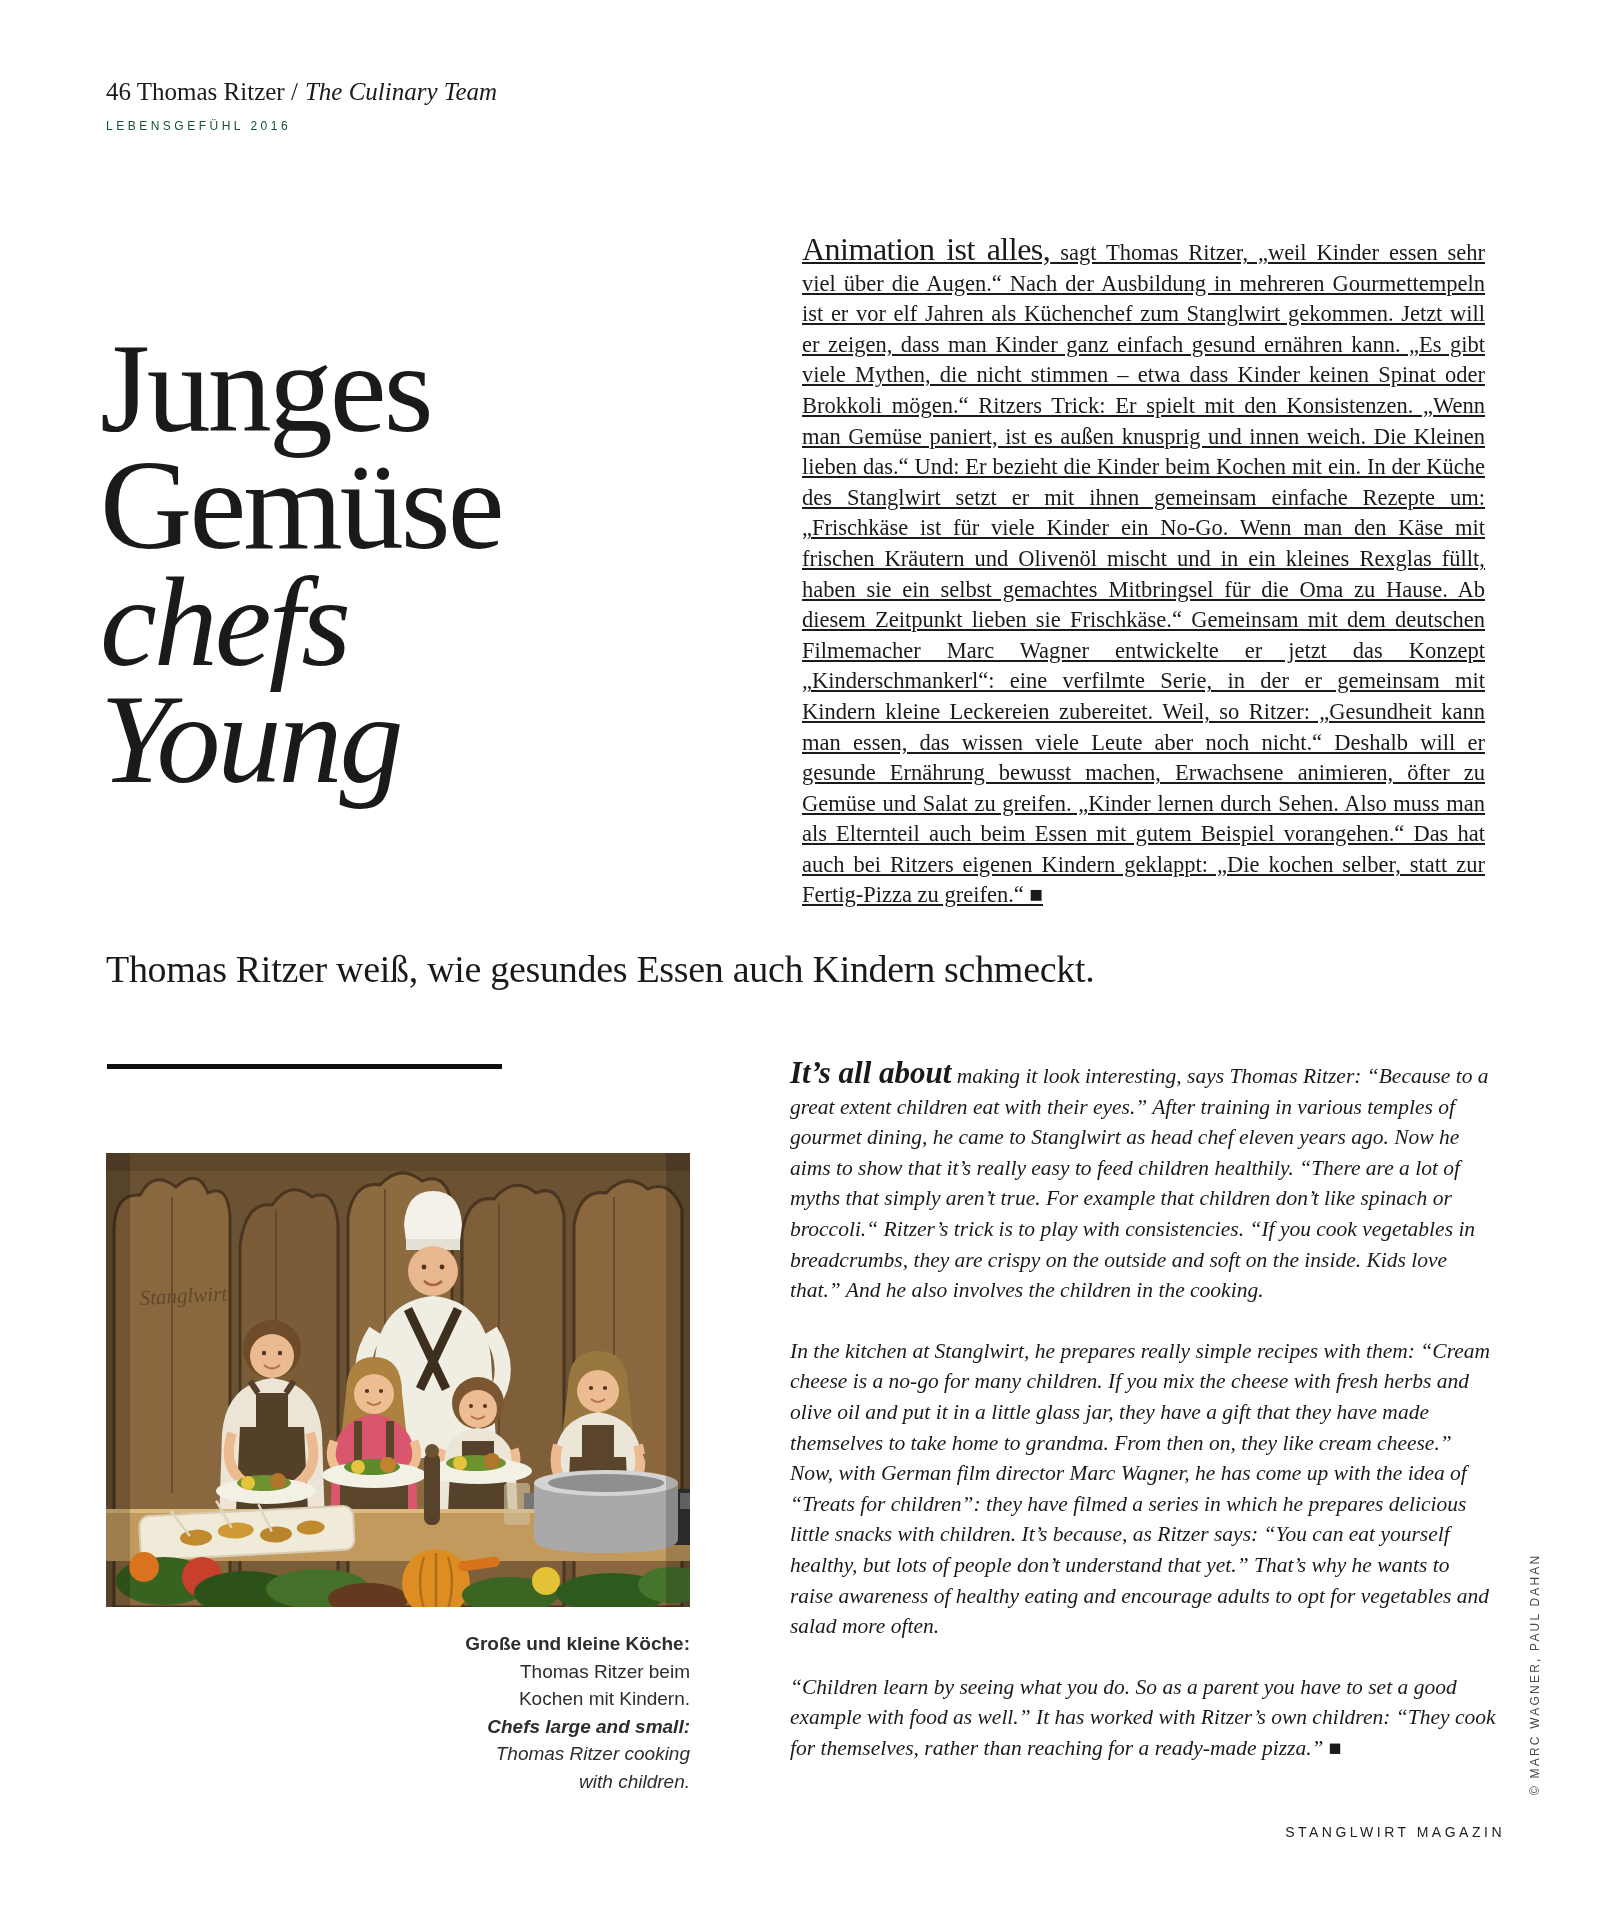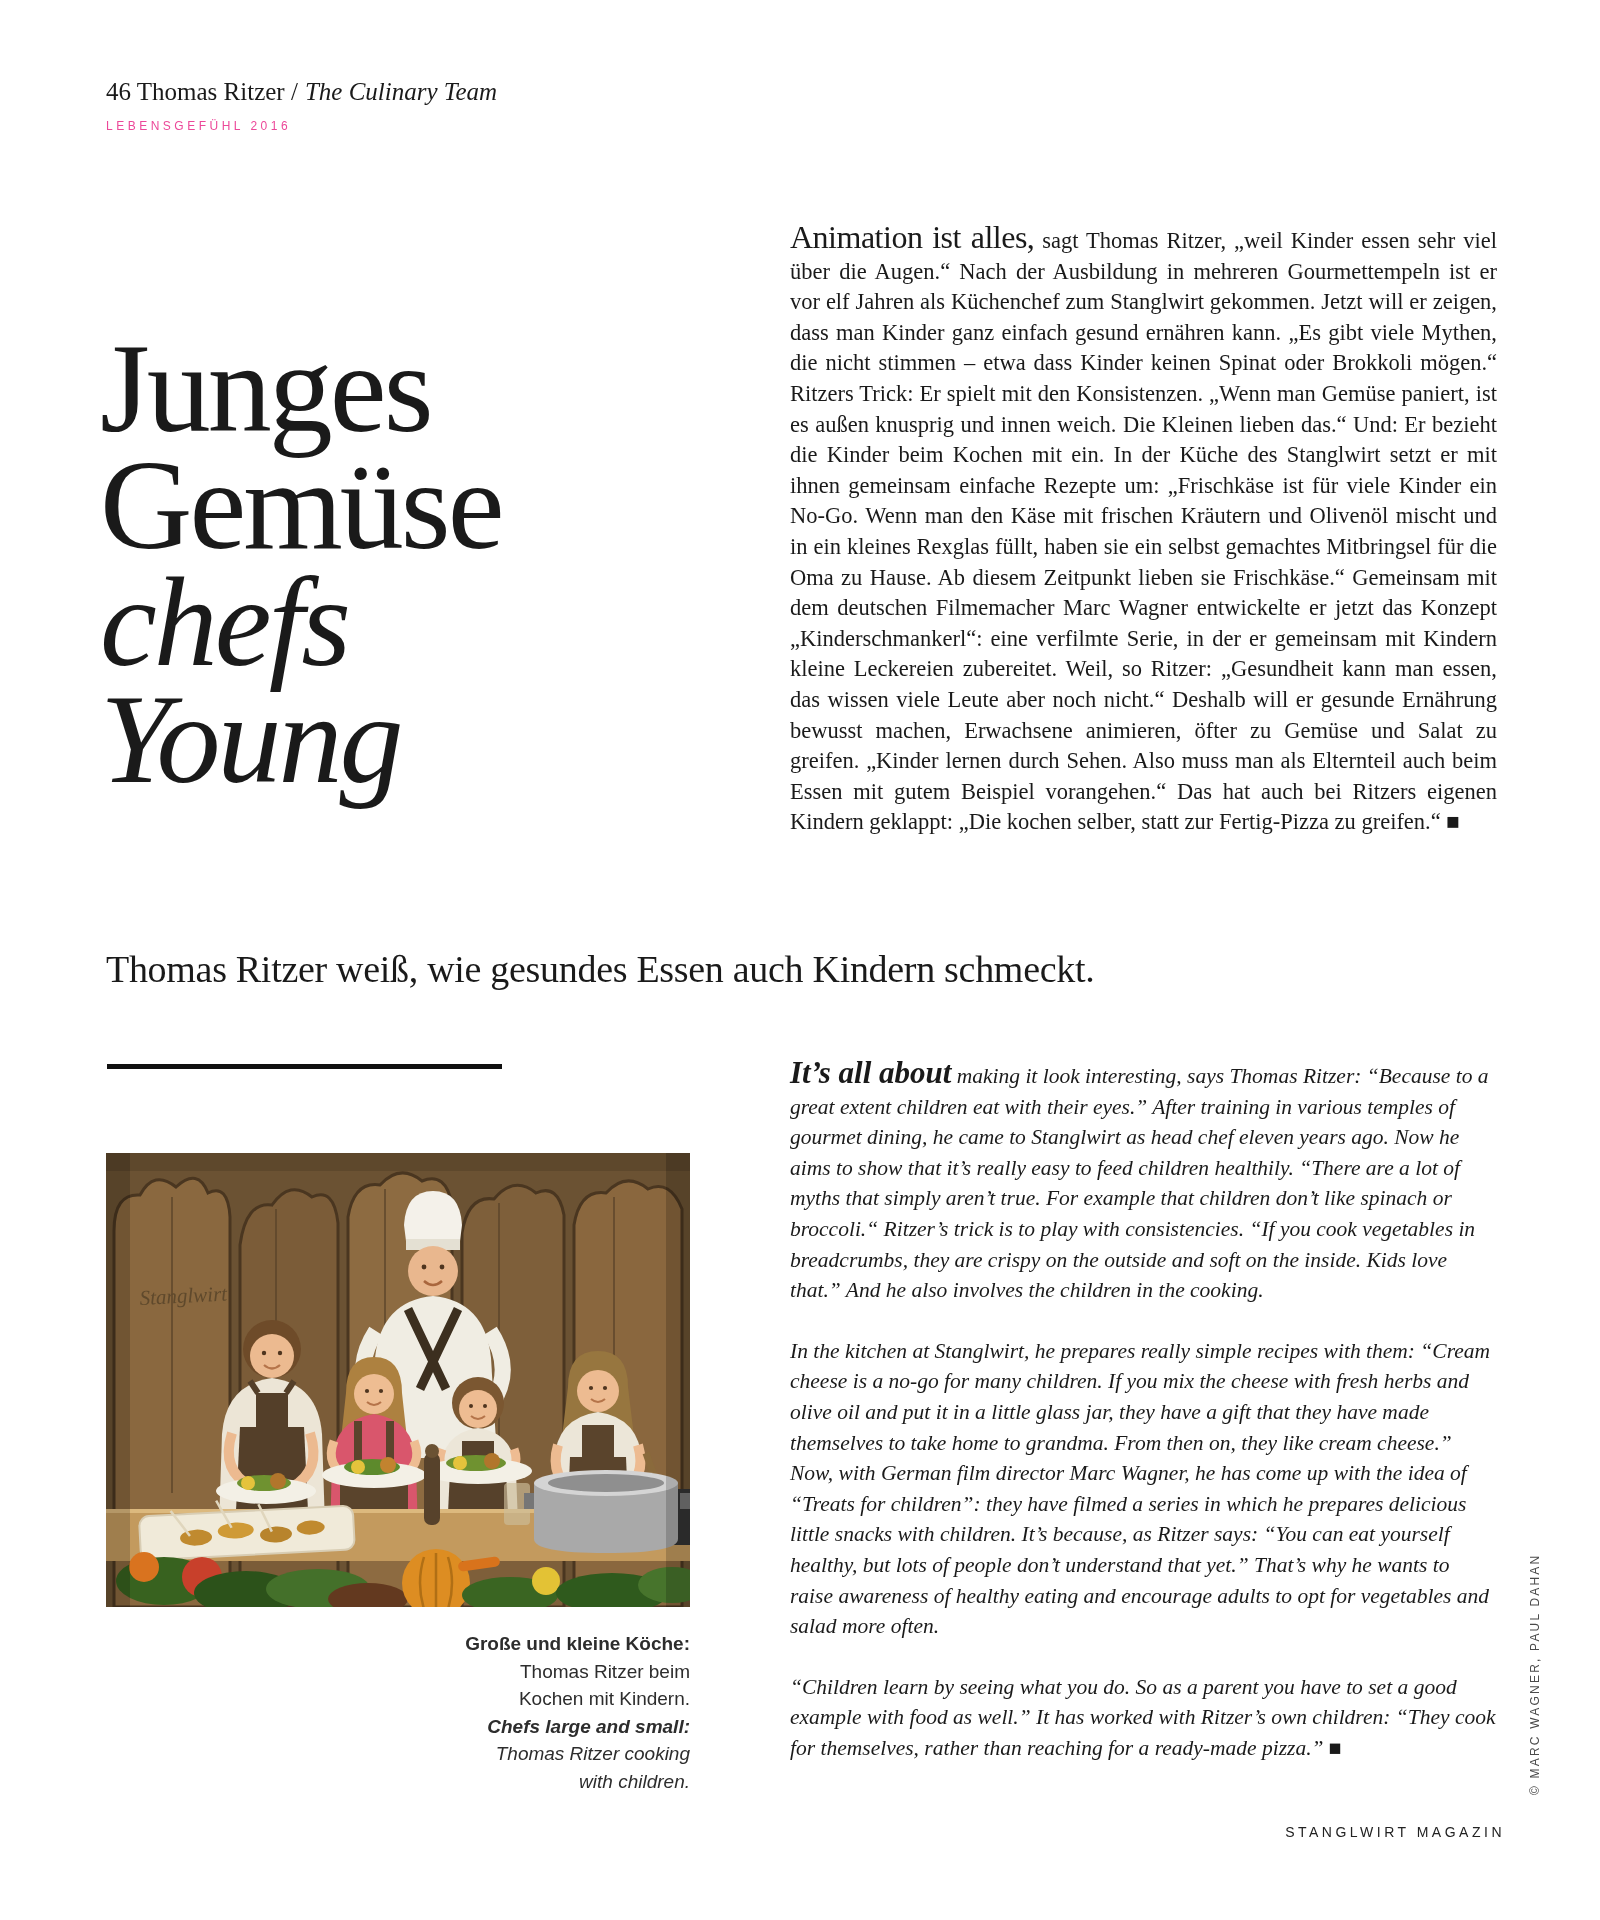--- a/index.html
+++ b/index.html
@@ -4,31 +4,31 @@
 <style>
   html,body{margin:0;padding:0;background:#e9e9e9;}
   .page{position:relative;width:1600px;height:1920px;background:#ffffff;
         font-family:"Liberation Serif",serif;color:#1a1a1a;overflow:hidden;margin:0 auto;padding-left:11px;}
 
   
   .masthead{position:absolute;left:106px;top:78px;}
   .article-line{font-size:25px;white-space:nowrap;}
   .article-line .ital{font-style:italic;margin-left:7px;}
   .kicker{margin-top:13px;font-family:"Liberation Sans",sans-serif;font-size:12px;
-          letter-spacing:3.5px;color:#ec4899;}
+          letter-spacing:3.5px;color:#14532d;}
 
   
   .headline{position:absolute;left:100px;top:330px;font-size:128px;line-height:117px;
             letter-spacing:-3px;font-weight:400;}
   .headline .hl-italic{font-style:italic;}
 
   
   .col-de{position:absolute;left:790px;top:222px;width:707px;text-align:justify;
           font-size:22.5px;line-height:30.6px;}
-  .col-de p{margin:0;}
+  .col-de p{margin:12px;text-decoration:underline;}
   .lead-de{font-size:32px;line-height:30.6px;letter-spacing:-0.5px;}
 
   
   .standfirst{position:absolute;left:106px;top:946px;}
   .sf-de{font-size:38px;line-height:47px;letter-spacing:-0.3px;}
   .sf-en{font-style:italic;font-size:36px;line-height:47px;}
 
   .rule{position:absolute;left:107px;top:1064px;width:395px;height:5px;background:#101010;}
 
   

